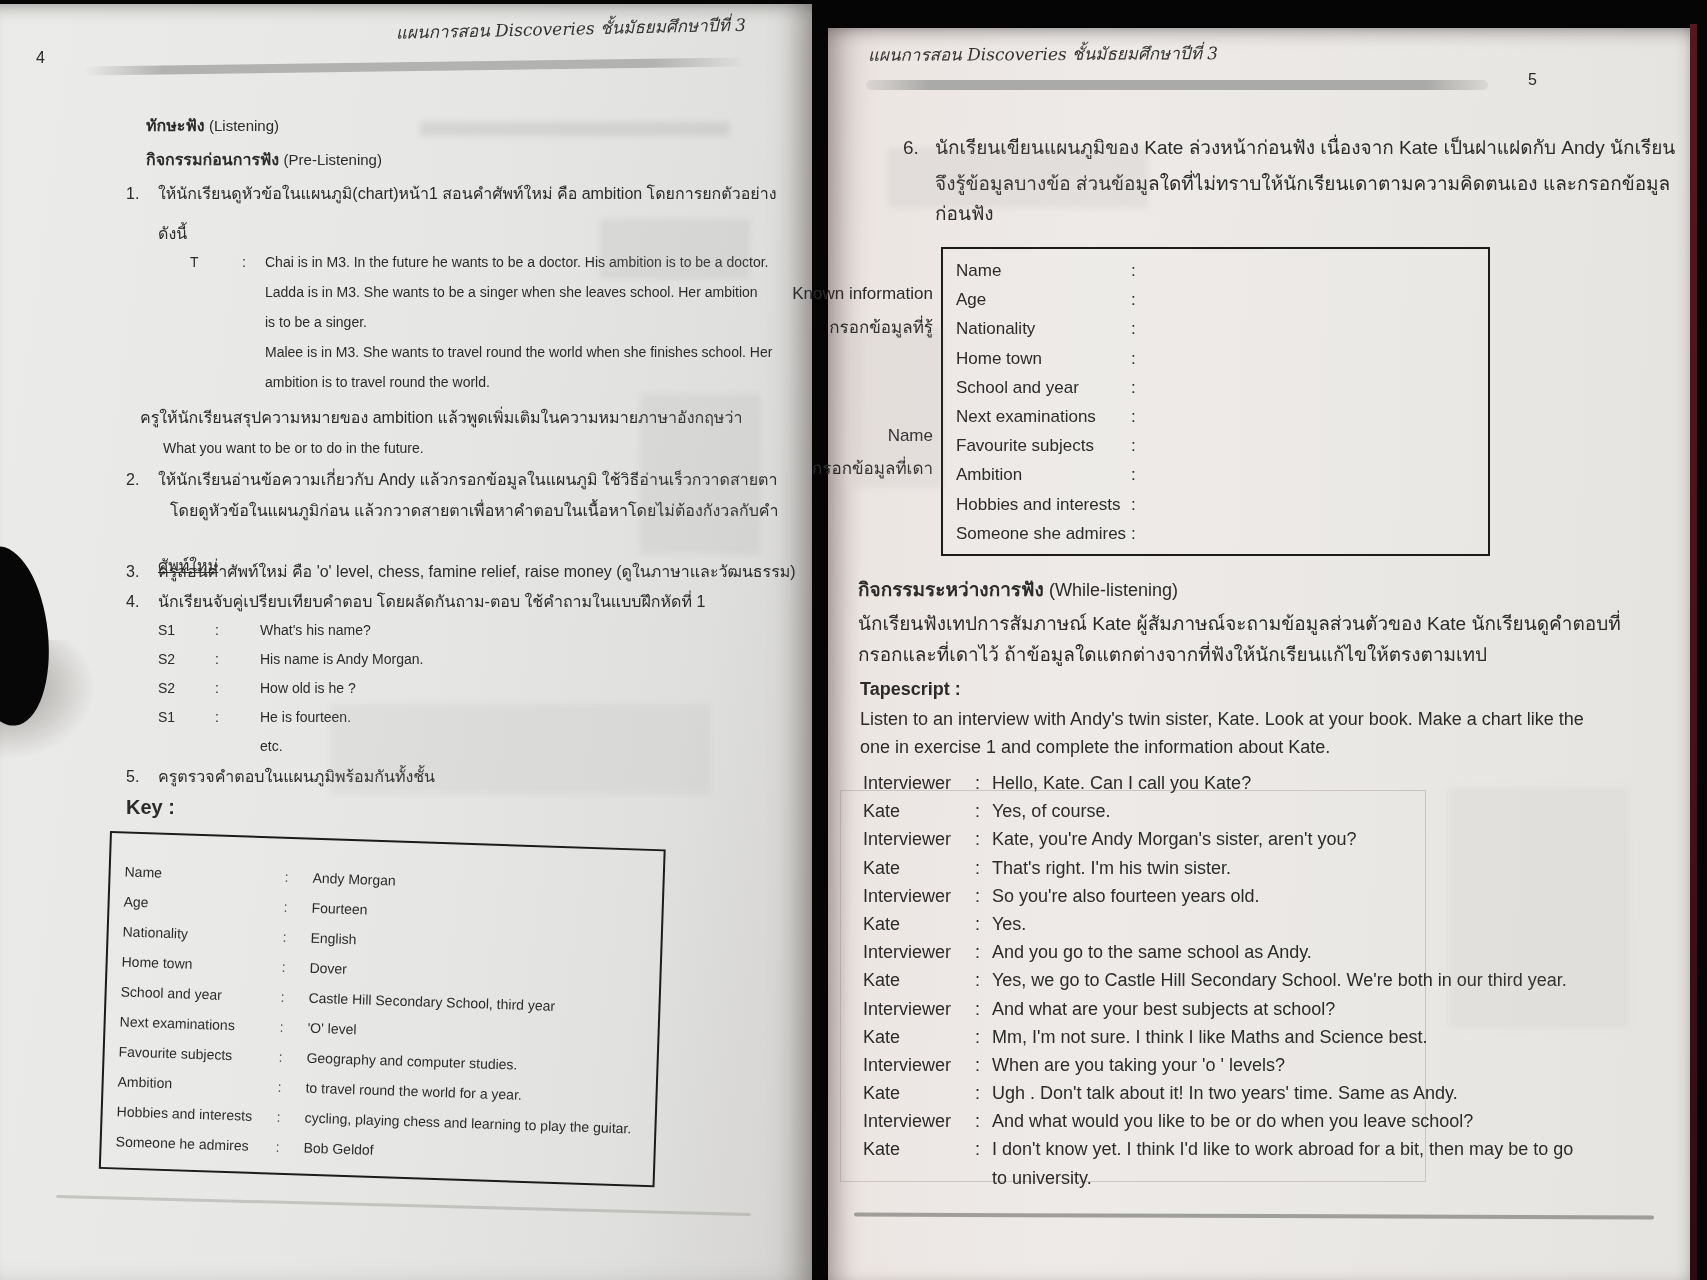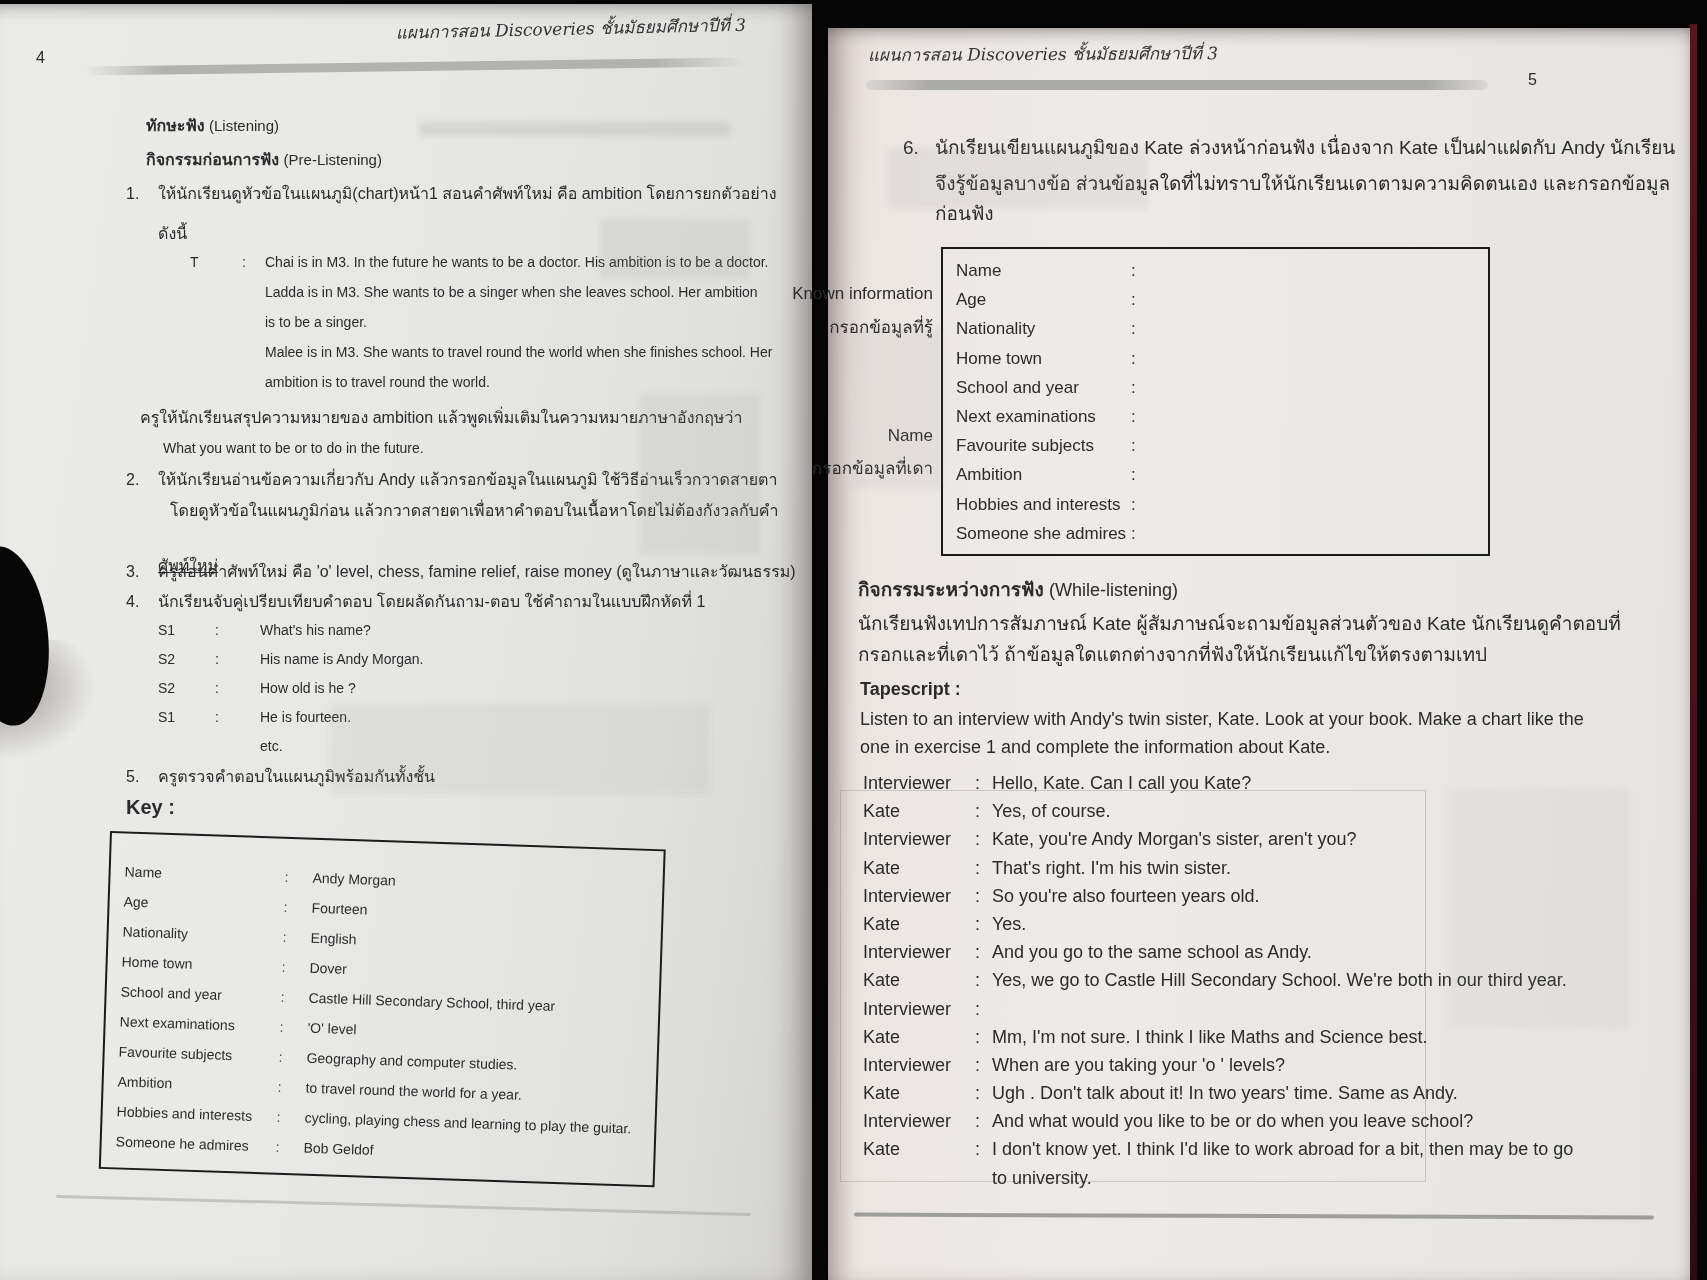--- a/index.html
+++ b/index.html
@@ -343,20 +343,21 @@
           <span>And you go to the same school as Andy.</span>
         </div>
       <div class="irow">
           <span class="ispk">Kate</span>
           <span class="icol">:</span>
           <span>Yes, we go to Castle Hill Secondary School. We're both in our third year.</span>
         </div>
       <div class="irow">
           <span class="ispk">Interviewer</span>
           <span class="icol">:</span>
+          <span>And what are your best subjects at school?</span>
         </div>
       <div class="irow">
           <span class="ispk">Kate</span>
           <span class="icol">:</span>
           <span>Mm, I'm not sure. I think I like Maths and Science best.</span>
         </div>
       <div class="irow">
           <span class="ispk">Interviewer</span>
           <span class="icol">:</span>
           <span>When are you taking your 'o ' levels?</span>

